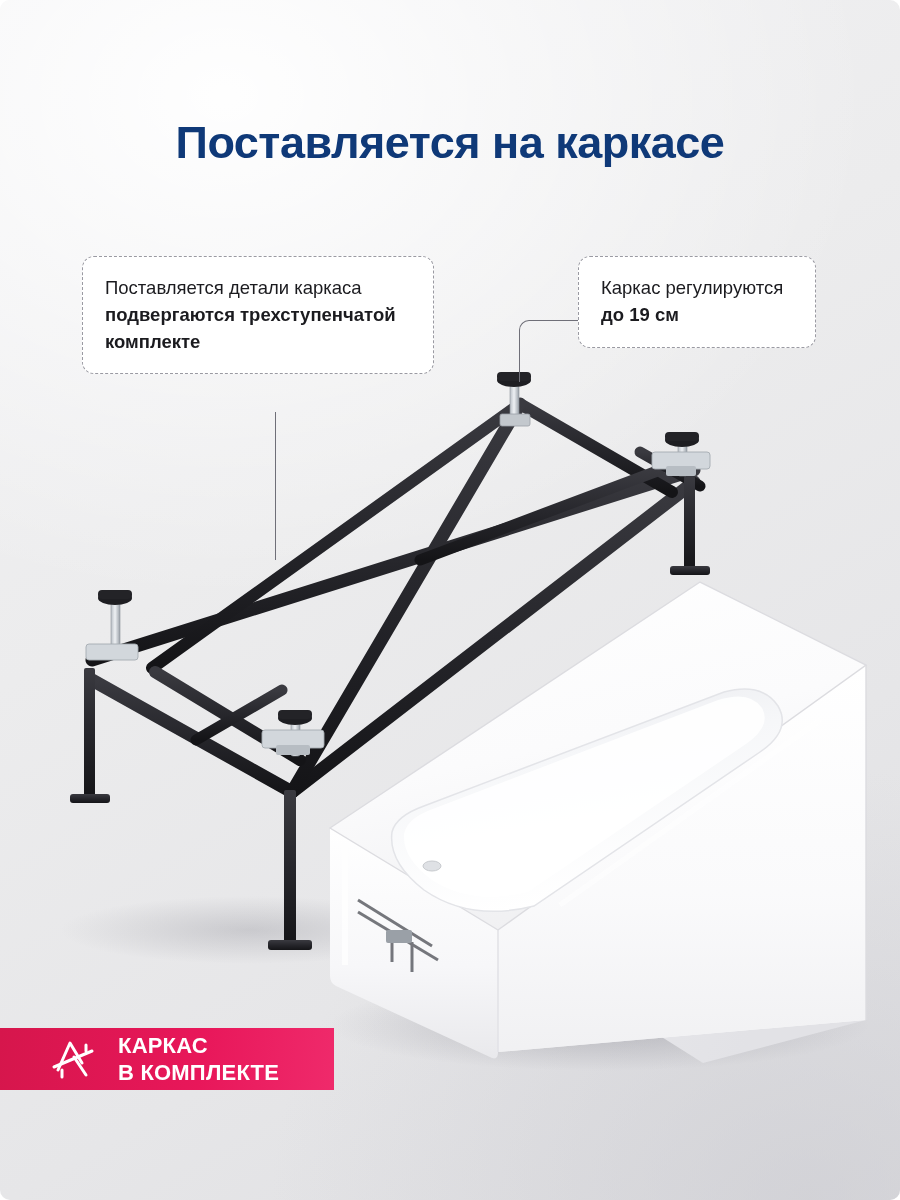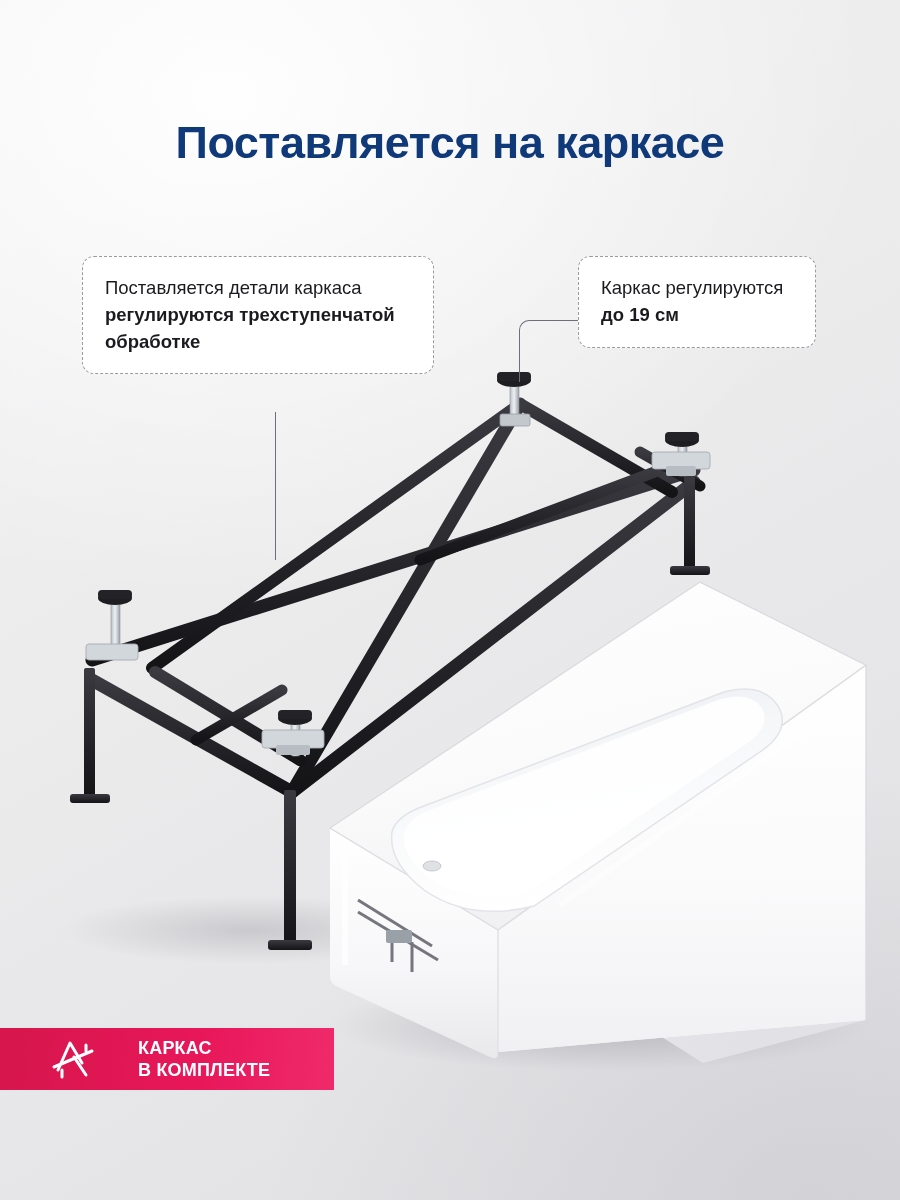--- a/index.html
+++ b/index.html
@@ -6,20 +6,21 @@
   html, body {
     margin: 0; padding: 0;
     width: 900px; height: 1200px;
     font-family: "Liberation Sans", sans-serif;
   }
   #page {
     position: relative;
     width: 900px; height: 1200px;
     overflow: hidden;
     background: linear-gradient(150deg, #f2f2f4 0%, #ececed 40%, #e6e6e8 70%, #dedee1 100%);
+    border-radius: 10px;
   }
   
   #bg-sheen {
     position: absolute; inset: 0;
     background:
       radial-gradient(120% 70% at 25% 8%, rgba(255,255,255,0.95) 0%, rgba(255,255,255,0.0) 60%),
       radial-gradient(100% 60% at 90% 100%, rgba(200,200,206,0.55) 0%, rgba(255,255,255,0) 60%);
     pointer-events: none;
   }
 
@@ -80,22 +81,22 @@
     display: flex; align-items: center;
     padding-left: 46px;
     color: #ffffff;
   }
   #badge .badge-mark {
     position: absolute; left: 52px; top: 50%;
     transform: translateY(-50%);
     width: 52px; height: 44px;
   }
   #badge .badge-text {
-    margin-left: 92px;
-    font-size: 18px;
+    margin-left: 72px;
+    font-size: 22px;
     font-weight: bold;
     line-height: 1.25;
     letter-spacing: 0.2px;
     text-transform: uppercase;
   }
   #badge .badge-text span { display: block; }
 </style>
 </head>
 <body>
 
@@ -223,21 +224,21 @@
       <rect x="278" y="710" width="34" height="9" rx="4" fill="#232327"></rect>
       <rect x="262" y="730" width="62" height="18" rx="3" fill="#d2d7dc" stroke="#a5abb1" stroke-width="0.9"></rect>
       <rect x="276" y="745" width="34" height="10" rx="2" fill="#b7bdc3"></rect>
     </g>
   </svg>
 
   <div id="leader-left" class="leader"></div>
   <div id="leader-right" class="leader"></div>
 
   <div id="callout-left" class="callout">
-    <span>Поставляется детали каркаса </span><b>регулируются трехступенчатой обработке</b>
+    <span>Поставляется детали каркаса </span><b>подвергаются трехступенчатой комплекте</b>
   </div>
 
   <div id="callout-right" class="callout">
     <span>Каркас регулируются </span><b>до 19 см</b>
   </div>
 
   <div id="badge">
     <svg class="badge-mark" viewBox="0 0 52 44">
       <path d="M6 33 L18 6 L30 26" fill="none" stroke="#ffffff" stroke-width="3" stroke-linecap="round" stroke-linejoin="round"></path>
       <path d="M2 30 L40 14" fill="none" stroke="#ffffff" stroke-width="3" stroke-linecap="round"></path>

